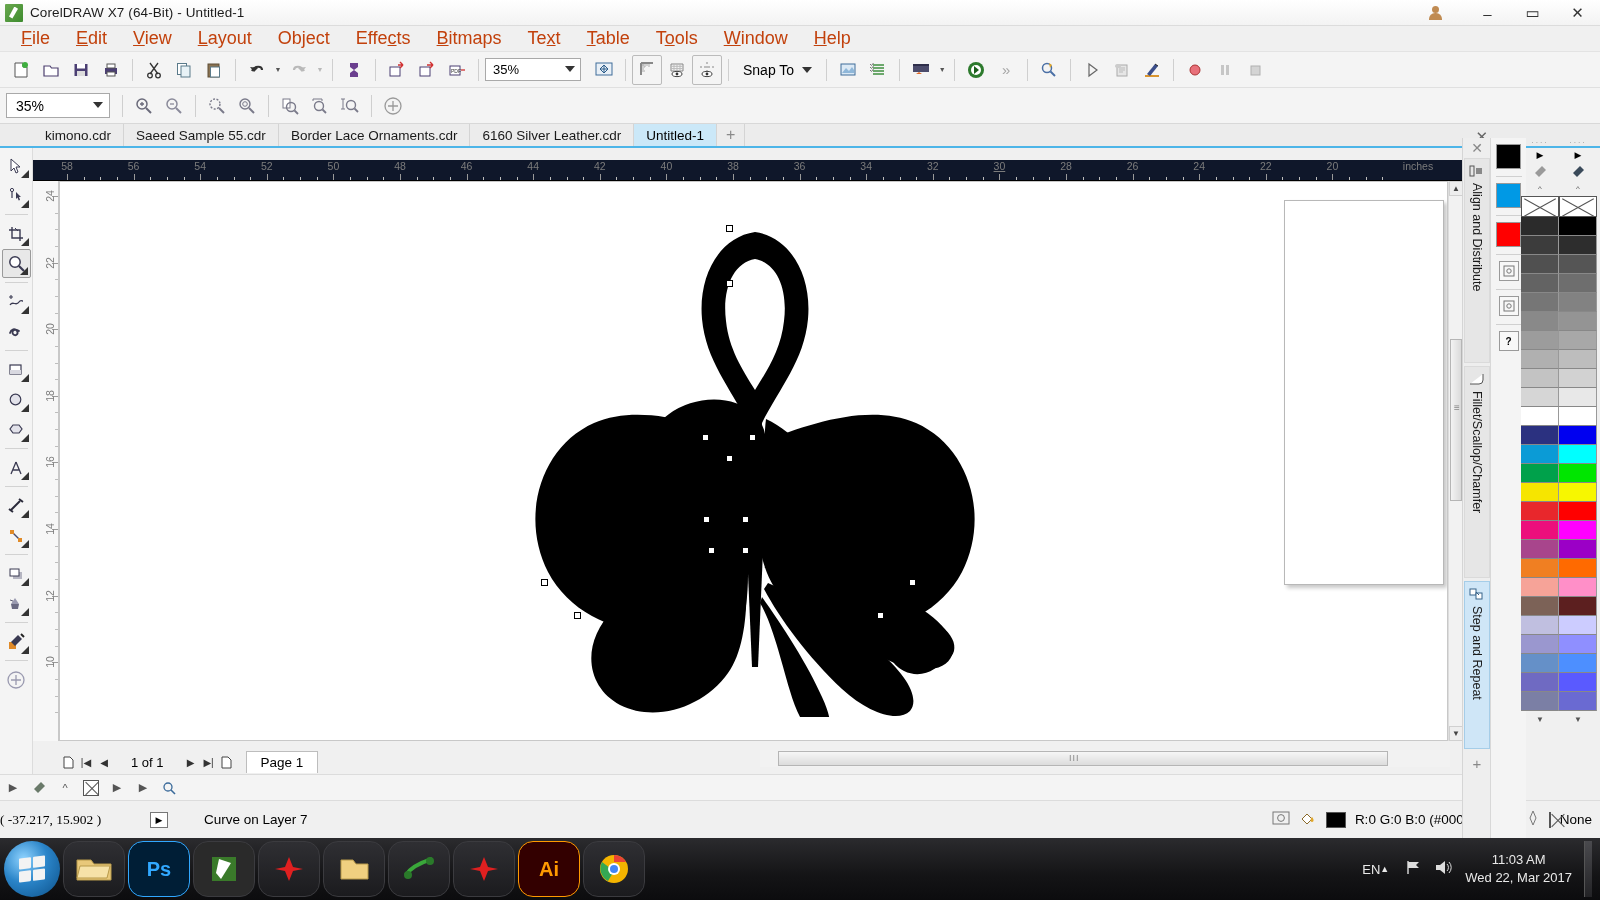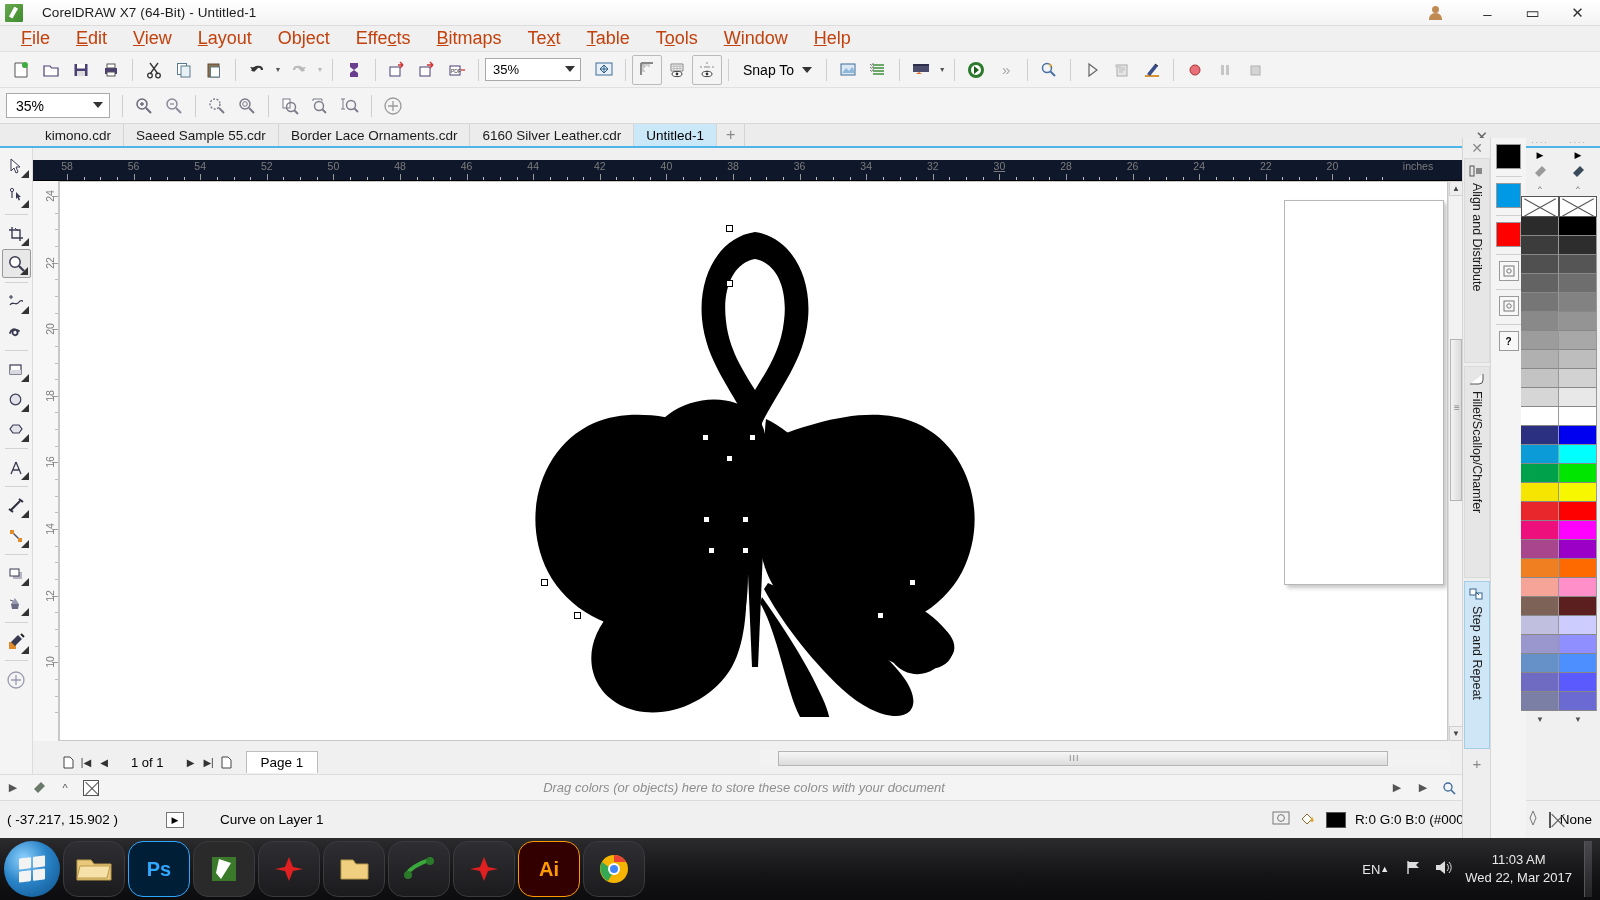--- a/index.html
+++ b/index.html
@@ -11,21 +11,21 @@
     color:#000;
     -webkit-font-smoothing: antialiased;
   }
   .app { position:relative; width:1600px; height:900px; }
 
   
   .titlebar {
     position:absolute; left:0; top:0; width:1600px; height:26px;
     background:linear-gradient(#ffffff,#f3f3f3);
     border-bottom:1px solid #dcdcdc;
-    display:flex; align-items:center;gap:12px;
+    display:flex; align-items:center;
   }
   .app-logo {
     width:18px;height:18px;margin-left:5px;margin-right:7px;
     background:linear-gradient(135deg,#6aa84f 0%, #3d8b2e 100%);
     position:relative; border-radius:1px;
   }
   .app-logo:after{
     content:""; position:absolute; left:4px; top:3px; width:9px;height:12px;
     background:#fff; clip-path: polygon(60% 0%,100% 18%,38% 100%,0% 84%);
   }
@@ -156,21 +156,21 @@
   .ds-ic{width:20px;height:20px;margin:0 3px;display:flex;align-items:center;justify-content:center;font-size:11px;color:#555;}
   .nonebox{width:16px;height:16px;border:1px solid #555;position:relative;background:#fff;}
   .nonebox:before,.nonebox:after{content:"";position:absolute;left:-1px;top:7px;width:18px;height:1px;background:#555;}
   .nonebox:before{transform:rotate(45deg);} .nonebox:after{transform:rotate(-45deg);}
 
   
   .statusbar{
     position:absolute;left:0;top:800px;width:1600px;height:38px;background:#f0f0f0;border-top:1px solid #dcdcdc;
     display:flex;align-items:center;
   }
-  .sb-coords{font-size:13.5px;padding-left:7px;width:166px;}
+  .sb-coords{font-size:13.5px;padding-left:0;width:150px;font-family:Liberation Serif, serif;}
   .sb-arrow{width:18px;height:16px;border:1px solid #777;display:flex;align-items:center;justify-content:center;font-size:9px;background:#fff;}
   .sb-obj{font-size:13.5px;padding-left:36px;}
   .sb-right{position:absolute;right:8px;display:flex;align-items:center;gap:9px;}
   .swatch-black{width:20px;height:16px;background:#000;border:1px solid #555;}
   .sb-rgb{font-size:13.5px;}
   .sb-sep{width:1px;height:22px;background:#cacaca;margin:0 8px;}
 
   
   .dockers{
     position:absolute;left:1462px;top:138px;width:28px;height:700px;background:#eeeeee;border-left:1px solid #d5d5d5;
@@ -902,35 +902,34 @@
     <div class="ds-ic">▶</div>
     <div class="ds-ic">
       <svg width="14" height="14" viewBox="0 0 14 14">
           <path d="M9 1l4 4-7 7-4-4z" fill="#6a7a6a"></path>
         </svg>
     </div>
     <div class="ds-ic">^</div>
     <div class="ds-ic">
         <span class="nonebox"></span>
       </div>
-    <div class="msg">Drag colors (or objects) here to store these colors with your document</div>
     <div class="ds-ic">▶</div>
     <div class="ds-ic">▶</div>
     <div class="ds-ic">
       <svg width="14" height="14" viewBox="0 0 14 14">
           <circle cx="6" cy="6" r="4" fill="none" stroke="#3a6a9a" stroke-width="1.3"></circle>
           <path d="M9 9l4 4" stroke="#3a6a9a" stroke-width="1.6"></path>
         </svg>
     </div>
   </div>
 
   <div class="statusbar">
     <div class="sb-coords">( -37.217, 15.902 )</div>
     <div class="sb-arrow">▶</div>
-    <div class="sb-obj">Curve on Layer 1</div>
+    <div class="sb-obj">Curve on Layer 7</div>
     <div class="sb-right">
       <div>
         <svg width="18" height="16" viewBox="0 0 18 16">
             <rect x="1" y="2" width="16" height="12" fill="none" stroke="#777"></rect>
             <circle cx="9" cy="8" r="3.4" fill="none" stroke="#777"></circle>
           </svg>
       </div>
       <div>
         <svg width="18" height="16" viewBox="0 0 18 16">
             <path d="M3 9l5-5 5 5-5 5z" fill="#fff" stroke="#8a6a2a"></path>

